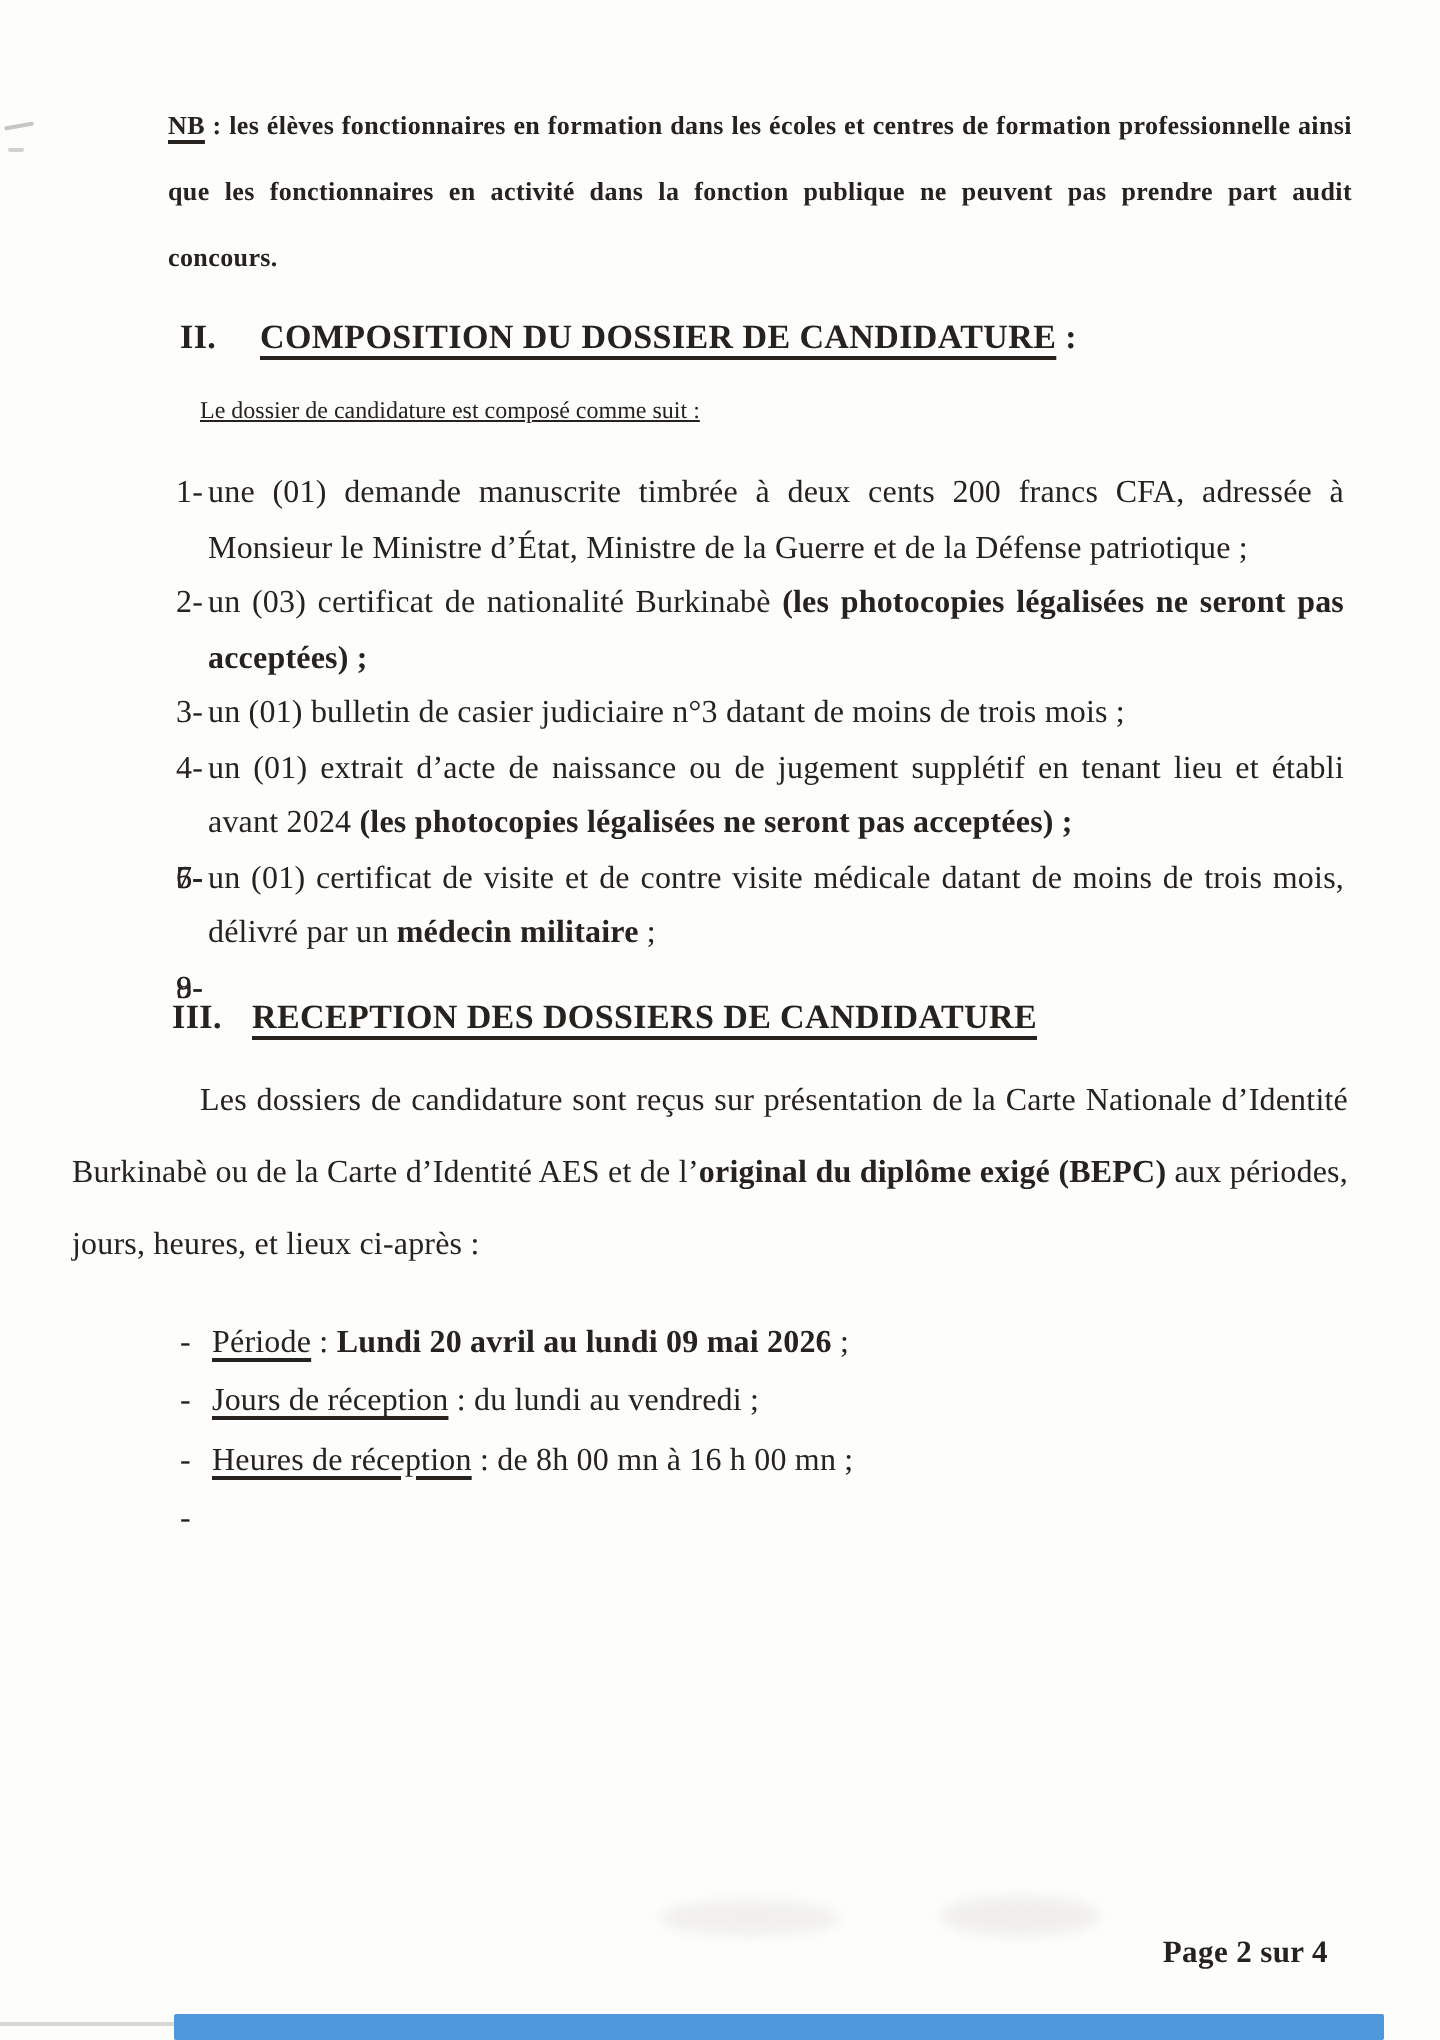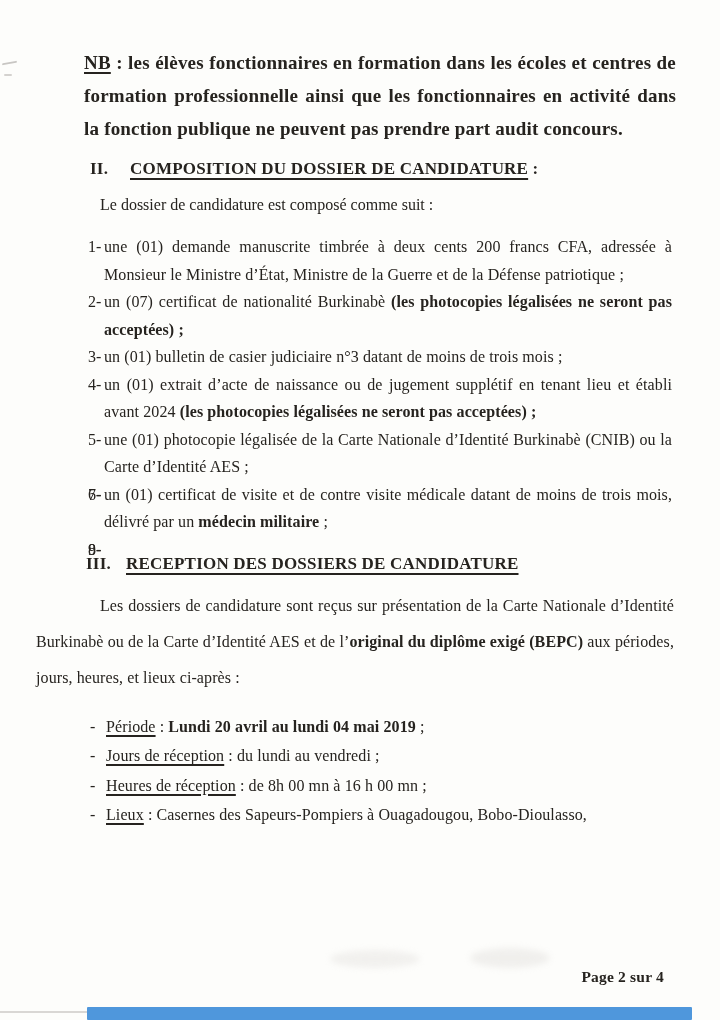--- a/index.html
+++ b/index.html
@@ -10,35 +10,35 @@
     color:#26231f;
     -webkit-font-smoothing:antialiased;
   }
   .doc { position:absolute; inset:0; }
 
   .b { font-weight:bold; }
   .u { text-decoration:underline; text-decoration-thickness:1.5px; text-underline-offset:3px; }
 
   .nb {
     margin:46px 44px 0 84px;
-    font-size:19px; font-weight:bold; line-height:33px;
+    font-size:13px; font-weight:bold; line-height:33px;
     text-align:justify; letter-spacing:0.2px;
   }
 
   .heading {
     display:flex; align-items:flex-start;
     margin:14px 46px 0 90px;
     font-size:17px; font-weight:bold; letter-spacing:0.2px;
   }
   .heading .hnum { width:40px; flex:0 0 auto; }
   .heading .htitle .tunder {
     text-decoration:underline; text-decoration-thickness:2px; text-underline-offset:4px;margin-top:25px;
   }
 
-  .intro { margin:14px 46px 0 100px; font-size:16px; line-height:24px; }
+  .intro { margin:14px 46px 0 100px; font-size:12px; line-height:24px;text-decoration:underline; }
 
   ol.items {
     list-style:none; margin:16px 48px 0 0; padding:0 0 0 104px;
   }
   ol.items li {
     position:relative; font-size:16px; line-height:27.5px;
     text-align:justify; letter-spacing:0.1px;
   }
   .marker { position:absolute; left:-16px; top:0; }
 
@@ -81,30 +81,30 @@
     <span class="htitle"><span class="tunder">COMPOSITION DU DOSSIER DE CANDIDATURE</span><span> :</span></span>
   </div>
 
   <p class="intro">Le dossier de candidature est composé comme suit :</p>
 
   <ol class="items">
     <li>
       <span class="marker">1-</span><span><span>une (01) demande manuscrite timbrée à deux cents 200 francs CFA, adressée à Monsieur le Ministre d’État, Ministre de la Guerre et de la Défense patriotique ;</span></span>
     </li>
     <li>
-      <span class="marker">2-</span><span><span>un (07) certificat de nationalité Burkinabè </span><span class="b">(les photocopies légalisées ne seront pas acceptées) ;</span></span>
+      <span class="marker">2-</span><span><span>un (03) certificat de nationalité Burkinabè </span><span class="b">(les photocopies légalisées ne seront pas acceptées) ;</span></span>
     </li>
     <li>
       <span class="marker">3-</span><span><span>un (01) bulletin de casier judiciaire n°3 datant de moins de trois mois ;</span></span>
     </li>
     <li>
       <span class="marker">4-</span><span><span>un (01) extrait d’acte de naissance ou de jugement supplétif en tenant lieu et établi avant 2024 </span><span class="b">(les photocopies légalisées ne seront pas acceptées) ;</span></span>
     </li>
     <li>
-      <span class="marker">5-</span><span><span>une (01) photocopie légalisée de la Carte Nationale d’Identité Burkinabè (CNIB) ou la Carte d’Identité AES ;</span></span>
+      <span class="marker">5-</span>
     </li>
     <li>
       <span class="marker">6-</span>
     </li>
     <li>
       <span class="marker">7-</span><span><span>un (01) certificat de visite et de contre visite médicale datant de moins de trois mois, délivré par un </span><span class="b">médecin militaire</span><span> ;</span></span>
     </li>
     <li>
       <span class="marker">8-</span>
     </li>
@@ -115,30 +115,30 @@
 
   <div class="heading" style="margin-left:86px; margin-top:18px;">
     <span class="hnum">III.</span>
     <span class="htitle"><span class="tunder">RECEPTION DES DOSSIERS DE CANDIDATURE</span></span>
   </div>
 
   <p class="para3"><span>Les dossiers de candidature sont reçus sur présentation de la Carte Nationale d’Identité Burkinabè ou de la Carte d’Identité AES et de l’</span><span class="b">original du diplôme exigé (BEPC)</span><span> aux périodes, jours, heures, et lieux ci-après :</span></p>
 
   <div class="bullets">
     <div class="bullet">
-      <span class="marker">-</span><span><span class="u">Période</span><span> : </span><span class="b">Lundi 20 avril au lundi 04 mai 2019</span><span> ;</span></span>
+      <span class="marker">-</span><span><span class="u">Période</span><span> : </span><span class="b">Lundi 20 avril au lundi 09 mai 2026</span><span> ;</span></span>
     </div>
     <div class="bullet">
       <span class="marker">-</span><span><span class="u">Jours de réception</span><span> : du lundi au vendredi ;</span></span>
     </div>
     <div class="bullet">
       <span class="marker">-</span><span><span class="u">Heures de réception</span><span> : de 8h 00 mn à 16 h 00 mn ;</span></span>
     </div>
     <div class="bullet">
-      <span class="marker">-</span><span><span class="u">Lieux</span><span> : Casernes des Sapeurs-Pompiers à Ouagadougou, Bobo-Dioulasso,</span></span>
+      <span class="marker">-</span>
     </div>
   </div>
 
   <div class="footer">Page 2 sur 4</div>
 
   <div class="pencil-mark-1"></div>
   <div class="pencil-mark-2"></div>
   <div class="smudge-1"></div>
   <div class="smudge-2"></div>
   <div class="gray-streak"></div>

